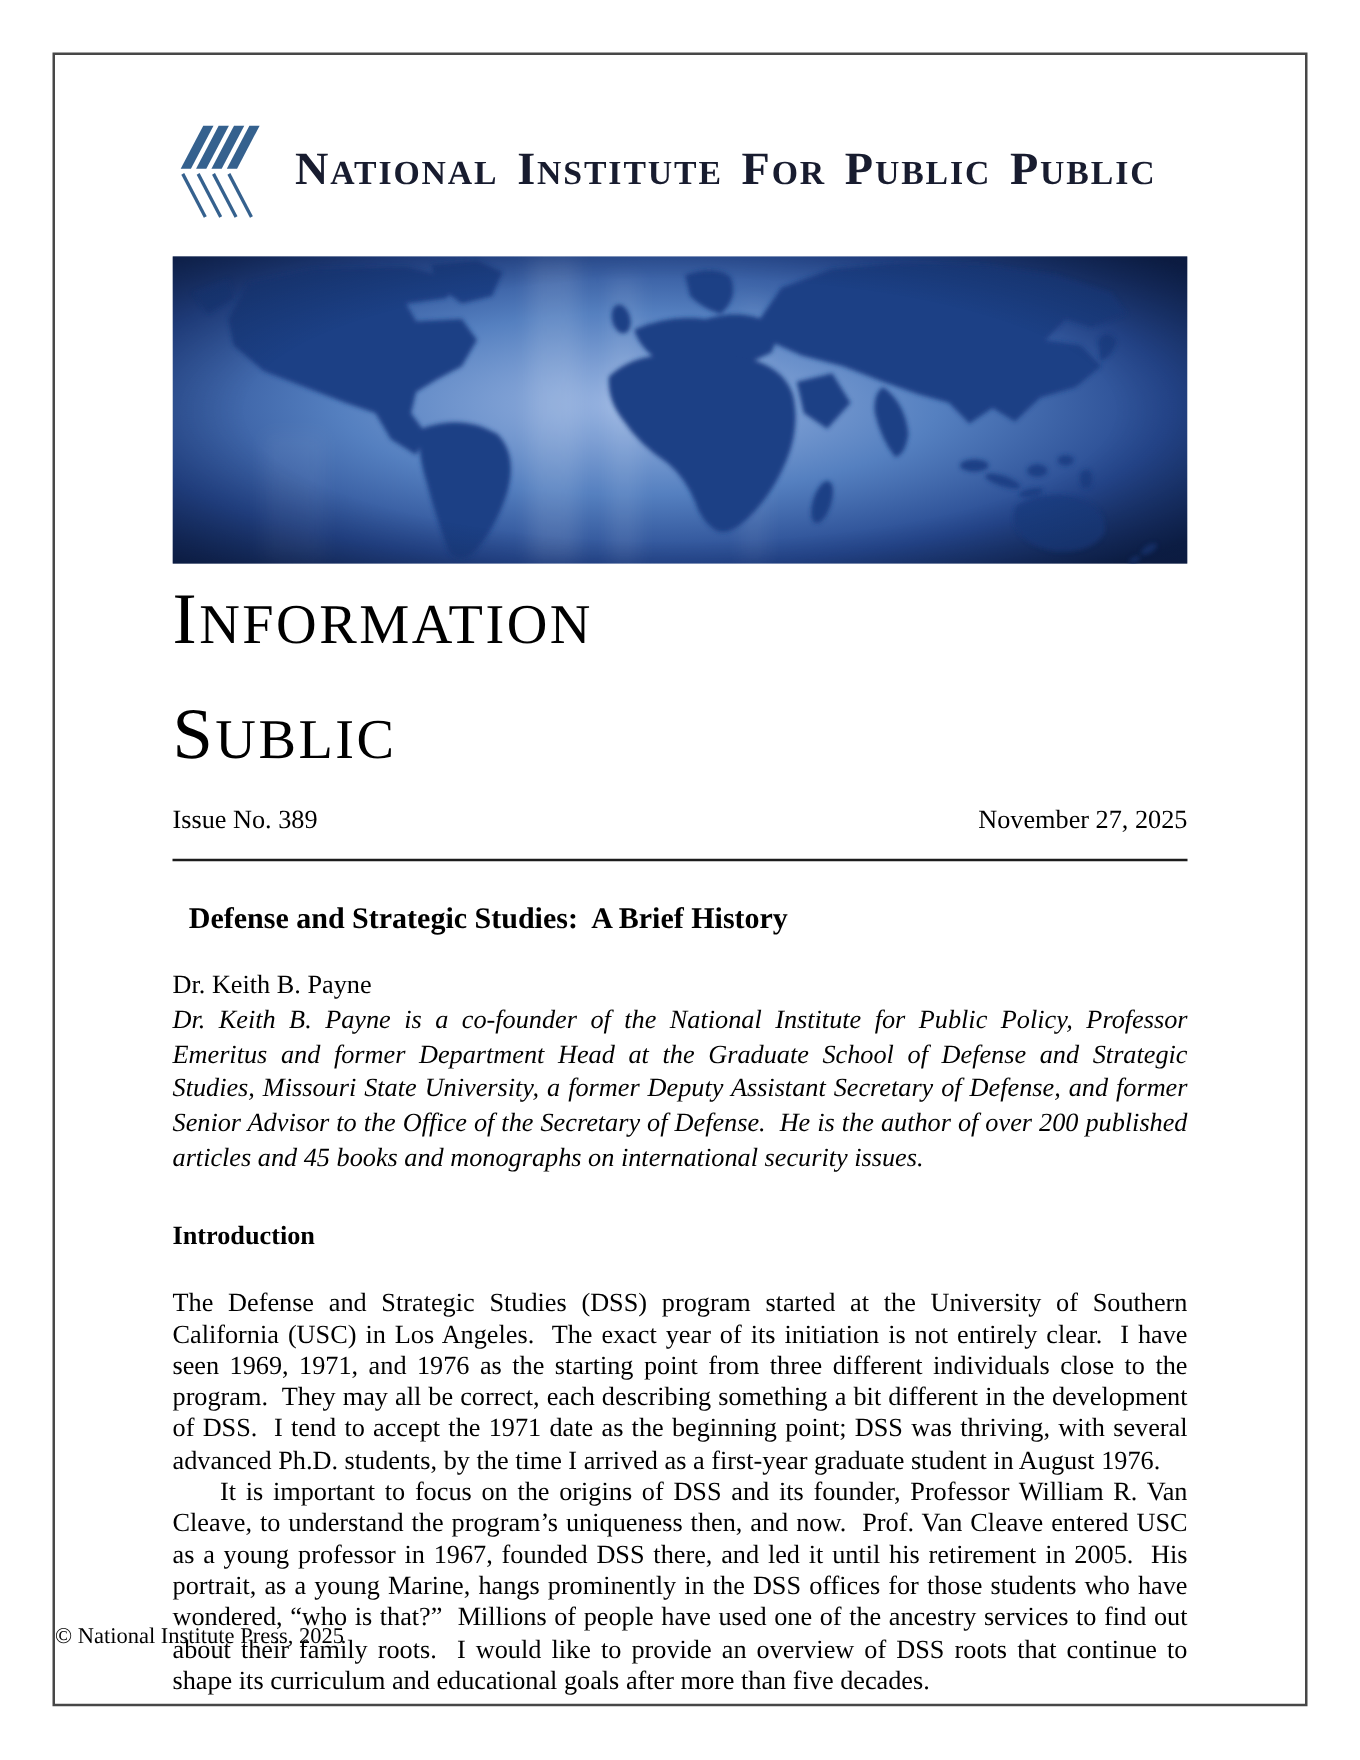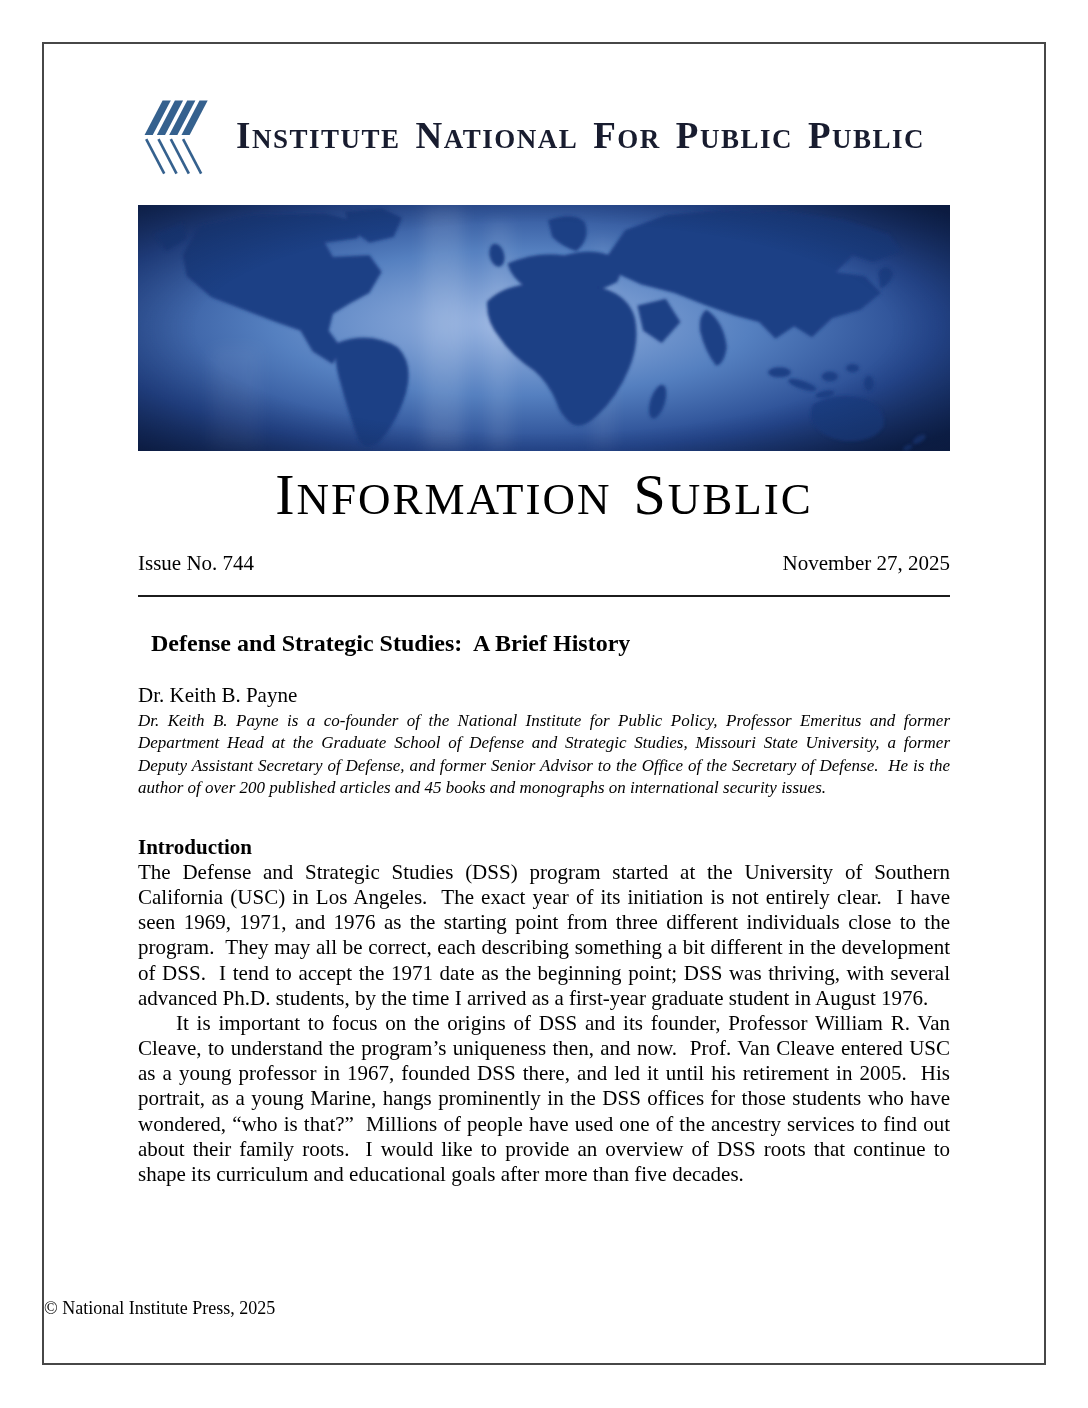--- a/index.html
+++ b/index.html
@@ -16,36 +16,36 @@
     font-weight: 700; letter-spacing: 1.5px; }
   .brand-word .lead { font-size: 37px; }
   .brand-word .rest { font-size: 27px; }
 
   
   .map-banner { margin-top: 21px; width: 100%; height: 246px; }
   .map-banner svg { width: 100%; height: 100%; display: block; }
 
   
   .masthead { margin-top: 15px; text-align: center; font-weight: 400; line-height: 1;
-    display: flex; justify-content: center; align-items: baseline; gap: 22px; letter-spacing: 2px; }
+    display: flex; justify-content: center; align-items: baseline; gap: 34px; letter-spacing: 2px; flex-direction: column; }
   .masthead .lead { font-size: 58px; }
   .masthead .rest { font-size: 45px; }
 
   
   .issue-row { margin-top: 27px; display: flex; justify-content: space-between;
     font-size: 21px; }
   .rule { margin-top: 19px; border: 0; border-top: 2px solid #1c1c1c; }
 
   
   .article-title { margin-top: 33px; font-size: 24px; font-weight: 700; white-space: pre-wrap; margin-left: 13px; }
   .author-name { margin-top: 26px; font-size: 21px; }
-  .author-bio { margin-top: 2px; font-size: 17px; font-style: italic; line-height: 1.32;
+  .author-bio { margin-top: 2px; font-size: 21px; font-style: italic; line-height: 1.32;
     text-align: justify; white-space: pre-wrap; }
   .section-heading { margin-top: 35px; font-size: 21px; font-weight: 700; }
-  .body-p { font-size: 21px; line-height: 1.2; text-align: justify;
+  .body-p { margin-top: 29px; font-size: 21px; line-height: 1.2; text-align: justify;
     white-space: pre-wrap; }
   .body-p + .body-p { margin-top: 0; }
   .indent { text-indent: 38px; }
 
   
   .page-footer { position: absolute; left: 0; bottom: 44px; width: 100%;
     text-align: left; font-size: 18px; }
 </style>
 </head>
 <body>
@@ -62,22 +62,22 @@
           <path d="M53,50 L75,8 L85,8 L63,50 Z"></path>
         </g>
         <g stroke="#35618e" stroke-width="3.2" fill="none">
           <line x1="10" y1="55" x2="32" y2="97"></line>
           <line x1="25" y1="55" x2="47" y2="97"></line>
           <line x1="40" y1="55" x2="62" y2="97"></line>
           <line x1="55" y1="55" x2="77" y2="97"></line>
         </g>
       </svg>
       <div class="brand-text" style="color:#181c2f">
+        <span class="brand-word"><span class="lead">N</span><span class="rest">ATIONAL</span></span>
         <span class="brand-word"><span class="lead">I</span><span class="rest">NSTITUTE</span></span>
-        <span class="brand-word"><span class="lead">N</span><span class="rest">ATIONAL</span></span>
         <span class="brand-word"><span class="lead">F</span><span class="rest">OR</span></span>
         <span class="brand-word"><span class="lead">P</span><span class="rest">UBLIC</span></span>
         <span class="brand-word"><span class="lead">P</span><span class="rest">UBLIC</span></span>
       </div>
     </header>
 
     <figure class="map-banner">
       <svg viewBox="0 0 1000 294" preserveAspectRatio="none" aria-hidden="true">
         <defs>
           <radialGradient id="og" cx="46%" cy="48%" r="70%">
@@ -149,21 +149,21 @@
         <rect x="0" y="0" width="1000" height="294" fill="url(#vg)"></rect>
       </svg>
     </figure>
 
     <h1 class="masthead">
       <span><span class="lead">I</span><span class="rest">NFORMATION</span></span>
       <span><span class="lead">S</span><span class="rest">UBLIC</span></span>
     </h1>
 
     <div class="issue-row">
-      <span>Issue No. 744</span>
+      <span>Issue No. 389</span>
       <span>November 27, 2025</span>
     </div>
 
     <hr class="rule">
 
     <h2 class="article-title">Defense and Strategic Studies:  A Brief History</h2>
 
     <p class="author-name">Dr. Keith B. Payne</p>
     <p class="author-bio">Dr. Keith B. Payne is a co-founder of the National Institute for Public Policy, Professor Emeritus and former Department Head at the Graduate School of Defense and Strategic Studies, Missouri State University, a former Deputy Assistant Secretary of Defense, and former Senior Advisor to the Office of the Secretary of Defense.  He is the author of over 200 published articles and 45 books and monographs on international security issues.</p>
 

